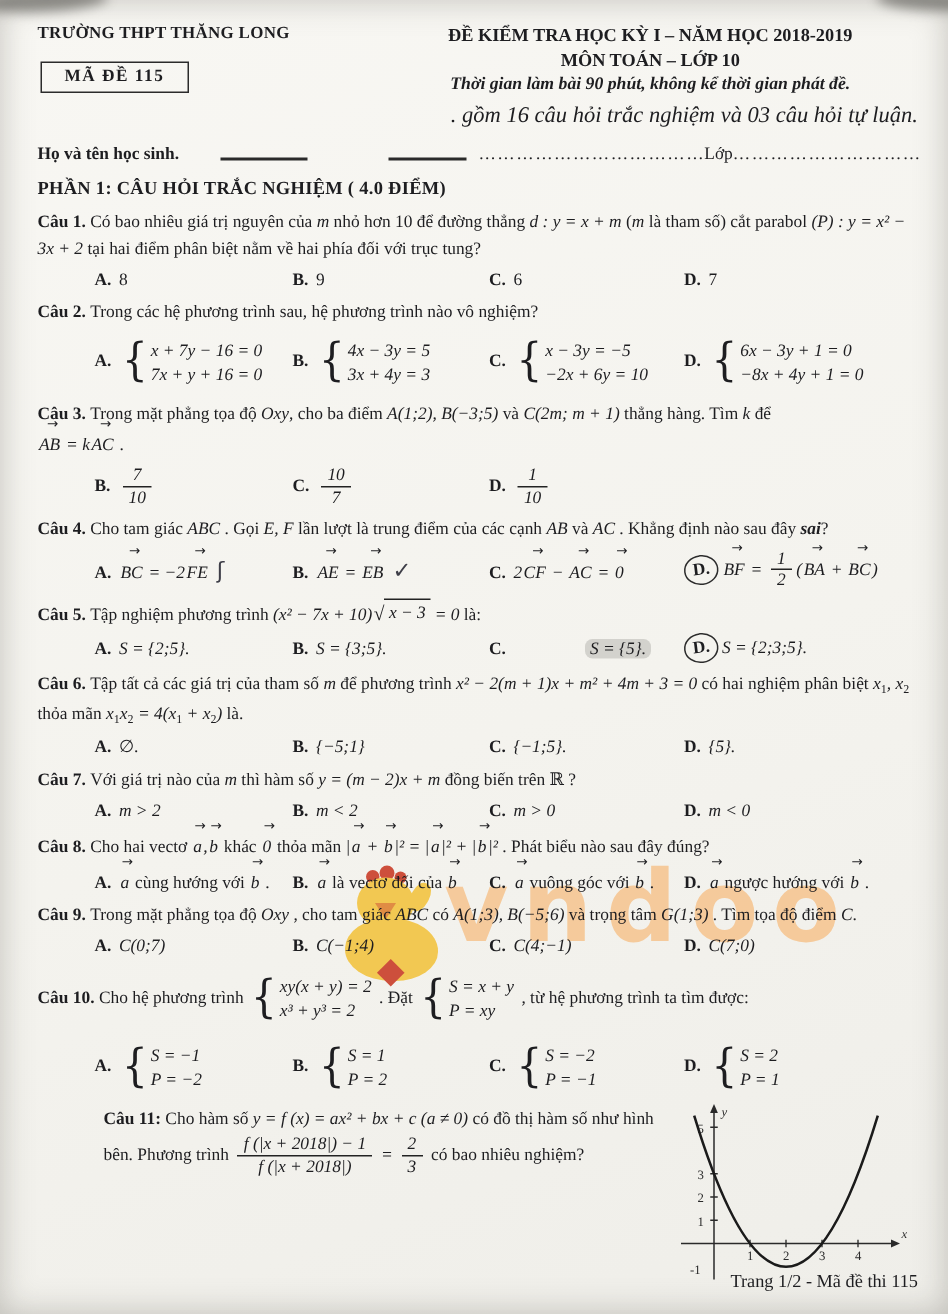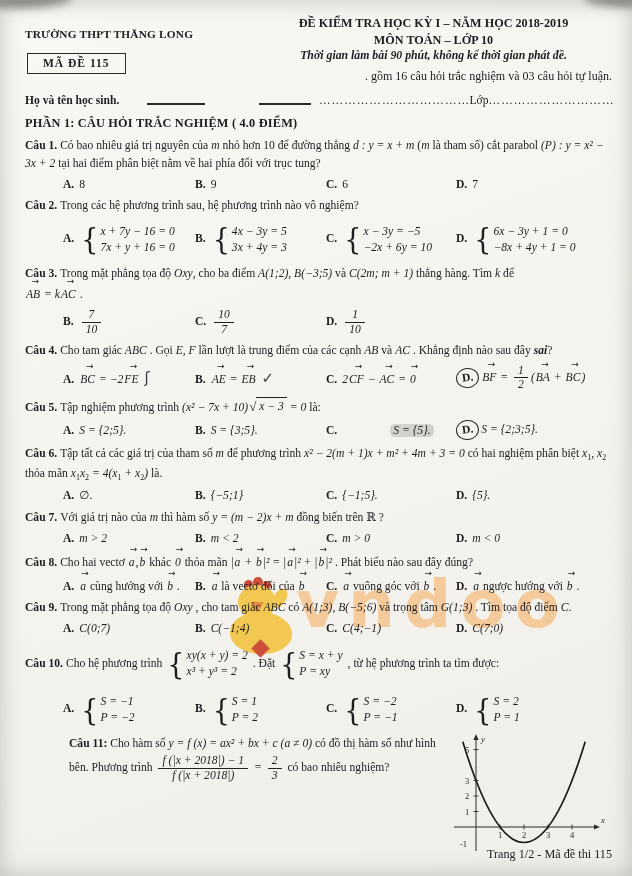--- a/index.html
+++ b/index.html
@@ -22,27 +22,27 @@
   .m-comb2{left:27px;top:-3px;width:10px;height:10px;border-radius:50%;background:#cc4733;}
   .m-comb3{left:37px;top:1px;width:8px;height:8px;border-radius:50%;background:#cc4733;}
   .m-head{left:12px;top:5px;width:38px;height:34px;border-radius:50%;background:#f2c64a;}
   .m-beak{left:24px;top:22px;width:0;height:0;border-left:7px solid transparent;border-right:7px solid transparent;border-top:11px solid #e0873c;}
   .m-arm{left:48px;top:8px;width:12px;height:20px;border-radius:45%;background:#f2c64a;transform:rotate(28deg);}
   .m-body{left:4px;top:32px;width:62px;height:42px;border-radius:48% 52% 46% 50%;background:#f2c64a;}
   .m-bow{left:28px;top:62px;width:13px;height:13px;background:#cc4733;transform:rotate(45deg);}
   
   .hdr{display:flex;padding:16px 18px 0 25px;}
   .hdr-left{width:228px;}
-  .school{font-weight:bold;font-size:11.3px;letter-spacing:.2px;margin-top:12px;}
+  .school{font-weight:bold;font-size:11.3px;letter-spacing:.2px;}
   .codebox{display:inline-block;margin-top:13px;margin-left:2px;border:1.3px solid #2b2b2b;padding:3px 15px 4px;font-weight:bold;font-size:11.5px;letter-spacing:1px;}
   .hdr-right{flex:1;text-align:center;}
   .t1{font-weight:bold;font-size:12.2px;}
   .t2{font-weight:bold;font-size:12.2px;margin-top:2px;}
   .t3{font-weight:bold;font-style:italic;font-size:11.8px;margin-top:0;}
-  .t4{font-size:12px;margin-top:6px;text-align:right;padding-right:2px;}
+  .t4{font-style:italic;font-size:15px;margin-top:6px;text-align:right;padding-right:2px;}
   .namerow{display:flex;align-items:flex-start;padding:10px 18px 0 25px;white-space:nowrap;}
   .namelabel{font-weight:bold;}
   .stroke{display:inline-block;border-bottom:2.2px solid #2a2a2a;height:9px;}
   .s1{width:58px;margin-left:28px;}
   .s2{width:52px;margin-left:54px;margin-right:8px;}
   .dots{overflow:hidden;letter-spacing:1px;}
   .section{padding:9px 0 0 25px;font-weight:bold;font-size:12.3px;letter-spacing:.2px;}
   
   .questions{padding:6px 18px 0 25px;}
   .question{margin-bottom:4px;}

